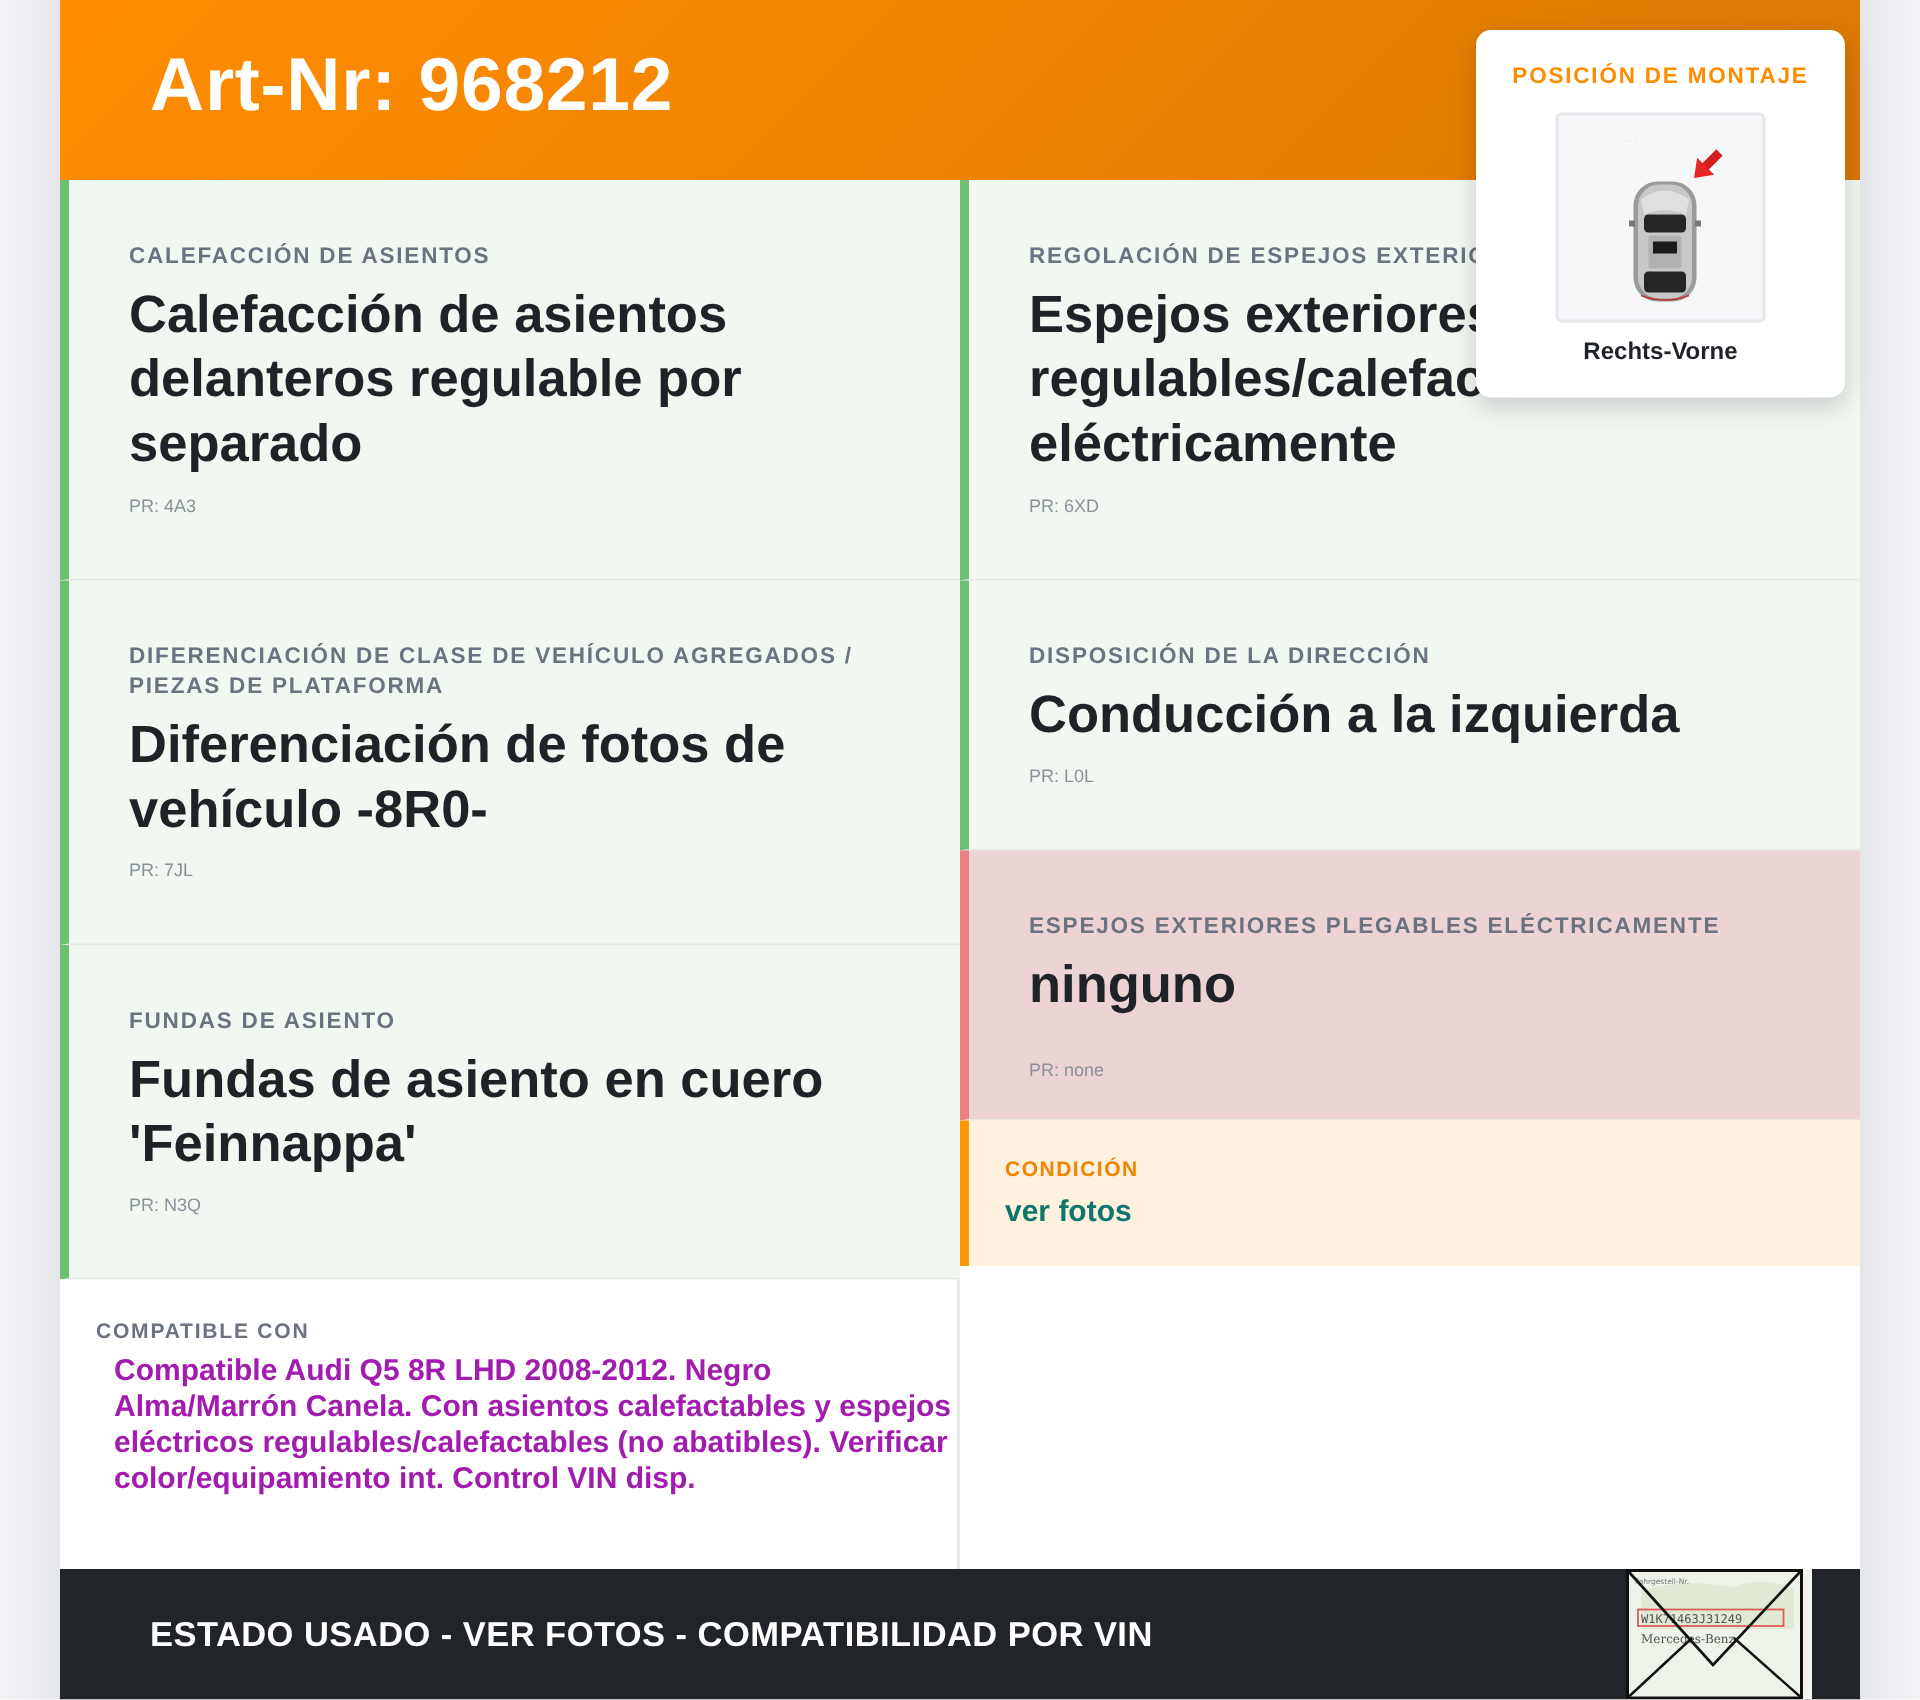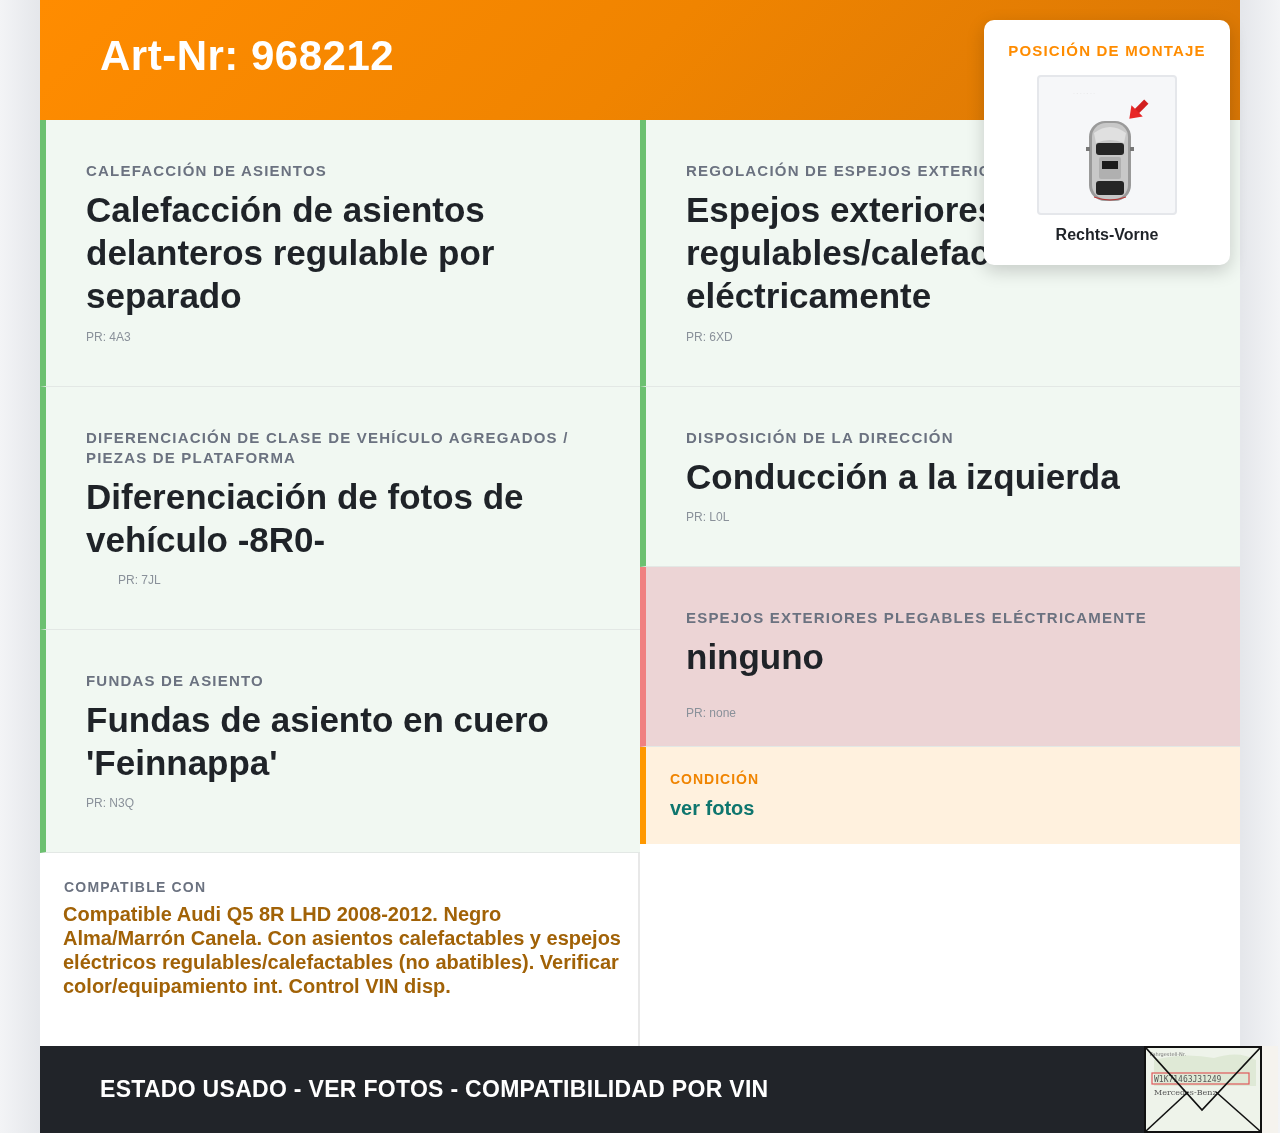--- a/index.html
+++ b/index.html
@@ -12,21 +12,21 @@
   .page {
     position: absolute; left: 40px; top: 0; width: 1200px; height: 1133px;
     background: #ffffff;
   }
   .header {
     position: absolute; left: 0; top: 0; width: 1200px; height: 120px;
     background: linear-gradient(135deg, #ff8c00 0%, #f08400 50%, #d97706 100%);
   }
   .header-title {
     position: absolute; left: 60px; top: 26px;
-    font-size: 42px; font-weight: 700; color: #ffffff; letter-spacing: 0.5px;
+    font-size: 50px; font-weight: 700; color: #ffffff; letter-spacing: 0.5px;
     line-height: 60px;
   }
   .grid { position: absolute; left: 0; top: 120px; width: 1200px; }
   .card {
     position: absolute; background: #f1f8f2;
     border-left: 6px solid #6cc070;
     border-bottom: 1px solid #e3e8e5;
   }
   .card.red { background: #ecd4d5; border-left-color: #f08080; }
   .card .label {
@@ -56,33 +56,33 @@
   }
   .compat {
     position: absolute; left: 0; top: 733px; width: 600px; height: 193px;
     background: #ffffff; border-right: 2px solid #e8e8e8;
   }
   .compat .label {
     position: absolute; left: 24px; top: 26px;
     font-size: 14px; font-weight: 700; color: #6b7280; letter-spacing: 1.2px;
   }
   .compat .text {
-    position: absolute; left: 23px; top: 49px; width: 560px;
-    font-size: 20px; font-weight: 700; color: #a16207; line-height: 24px;
+    position: absolute; left: 36px; top: 49px; width: 560px;
+    font-size: 20px; font-weight: 700; color: #a21caf; line-height: 24px;
   }
   .footer {
     position: absolute; left: 0; top: 1046px; width: 1200px; height: 87px;
     background: #212429;
   }
   .footer-text {
     position: absolute; left: 60px; top: 30px;
     font-size: 23px; font-weight: 700; color: #ffffff; letter-spacing: 0.3px;
   }
   .vin-thumb {
-    position: absolute; left: 1104px; top: 0; width: 134px; height: 87px;
+    position: absolute; left: 1044px; top: 0; width: 124px; height: 87px;
     background: #f5f3ee; overflow: hidden;
   }
   .popup {
     position: absolute; left: 984px; top: 20px; width: 246px; height: 245px;
     background: #ffffff; border-radius: 10px;
     box-shadow: 0 6px 18px rgba(0,0,0,0.18);
   }
   .popup-title {
     position: absolute; left: 0; top: 22px; width: 246px; text-align: center;
     font-size: 15px; font-weight: 700; color: #ff8c00; letter-spacing: 1.2px;
@@ -109,21 +109,21 @@
 
     <div class="card" style="left:0; top:0; width:600px; height:267px;">
       <div class="label" style="top:41px;">CALEFACCIÓN DE ASIENTOS</div>
       <div class="value" style="top:68px; width:520px;">Calefacción de asientos delanteros regulable por separado</div>
       <div class="pr" style="top:207px;">PR: 4A3</div>
     </div>
 
     <div class="card" style="left:0; top:267px; width:600px; height:243px;">
       <div class="label" style="top:41px; width:520px;">DIFERENCIACIÓN DE CLASE DE VEHÍCULO AGREGADOS / PIEZAS DE PLATAFORMA</div>
       <div class="value" style="top:88px; width:520px;">Diferenciación de fotos de vehículo -8R0-</div>
-      <div class="pr" style="top:183px;margin-left:32px;">PR: 7JL</div>
+      <div class="pr" style="top:183px;">PR: 7JL</div>
     </div>
 
     <div class="card" style="left:0; top:510px; width:600px; height:223px;">
       <div class="label" style="top:41px;">FUNDAS DE ASIENTO</div>
       <div class="value" style="top:68px; width:520px;">Fundas de asiento en cuero 'Feinnappa'</div>
       <div class="pr" style="top:163px;">PR: N3Q</div>
     </div>
 
     <div class="card" style="left:600px; top:0; width:600px; height:267px;">
       <div class="label" style="top:41px; white-space:nowrap;">REGOLACIÓN DE ESPEJOS EXTERIORES</div>

